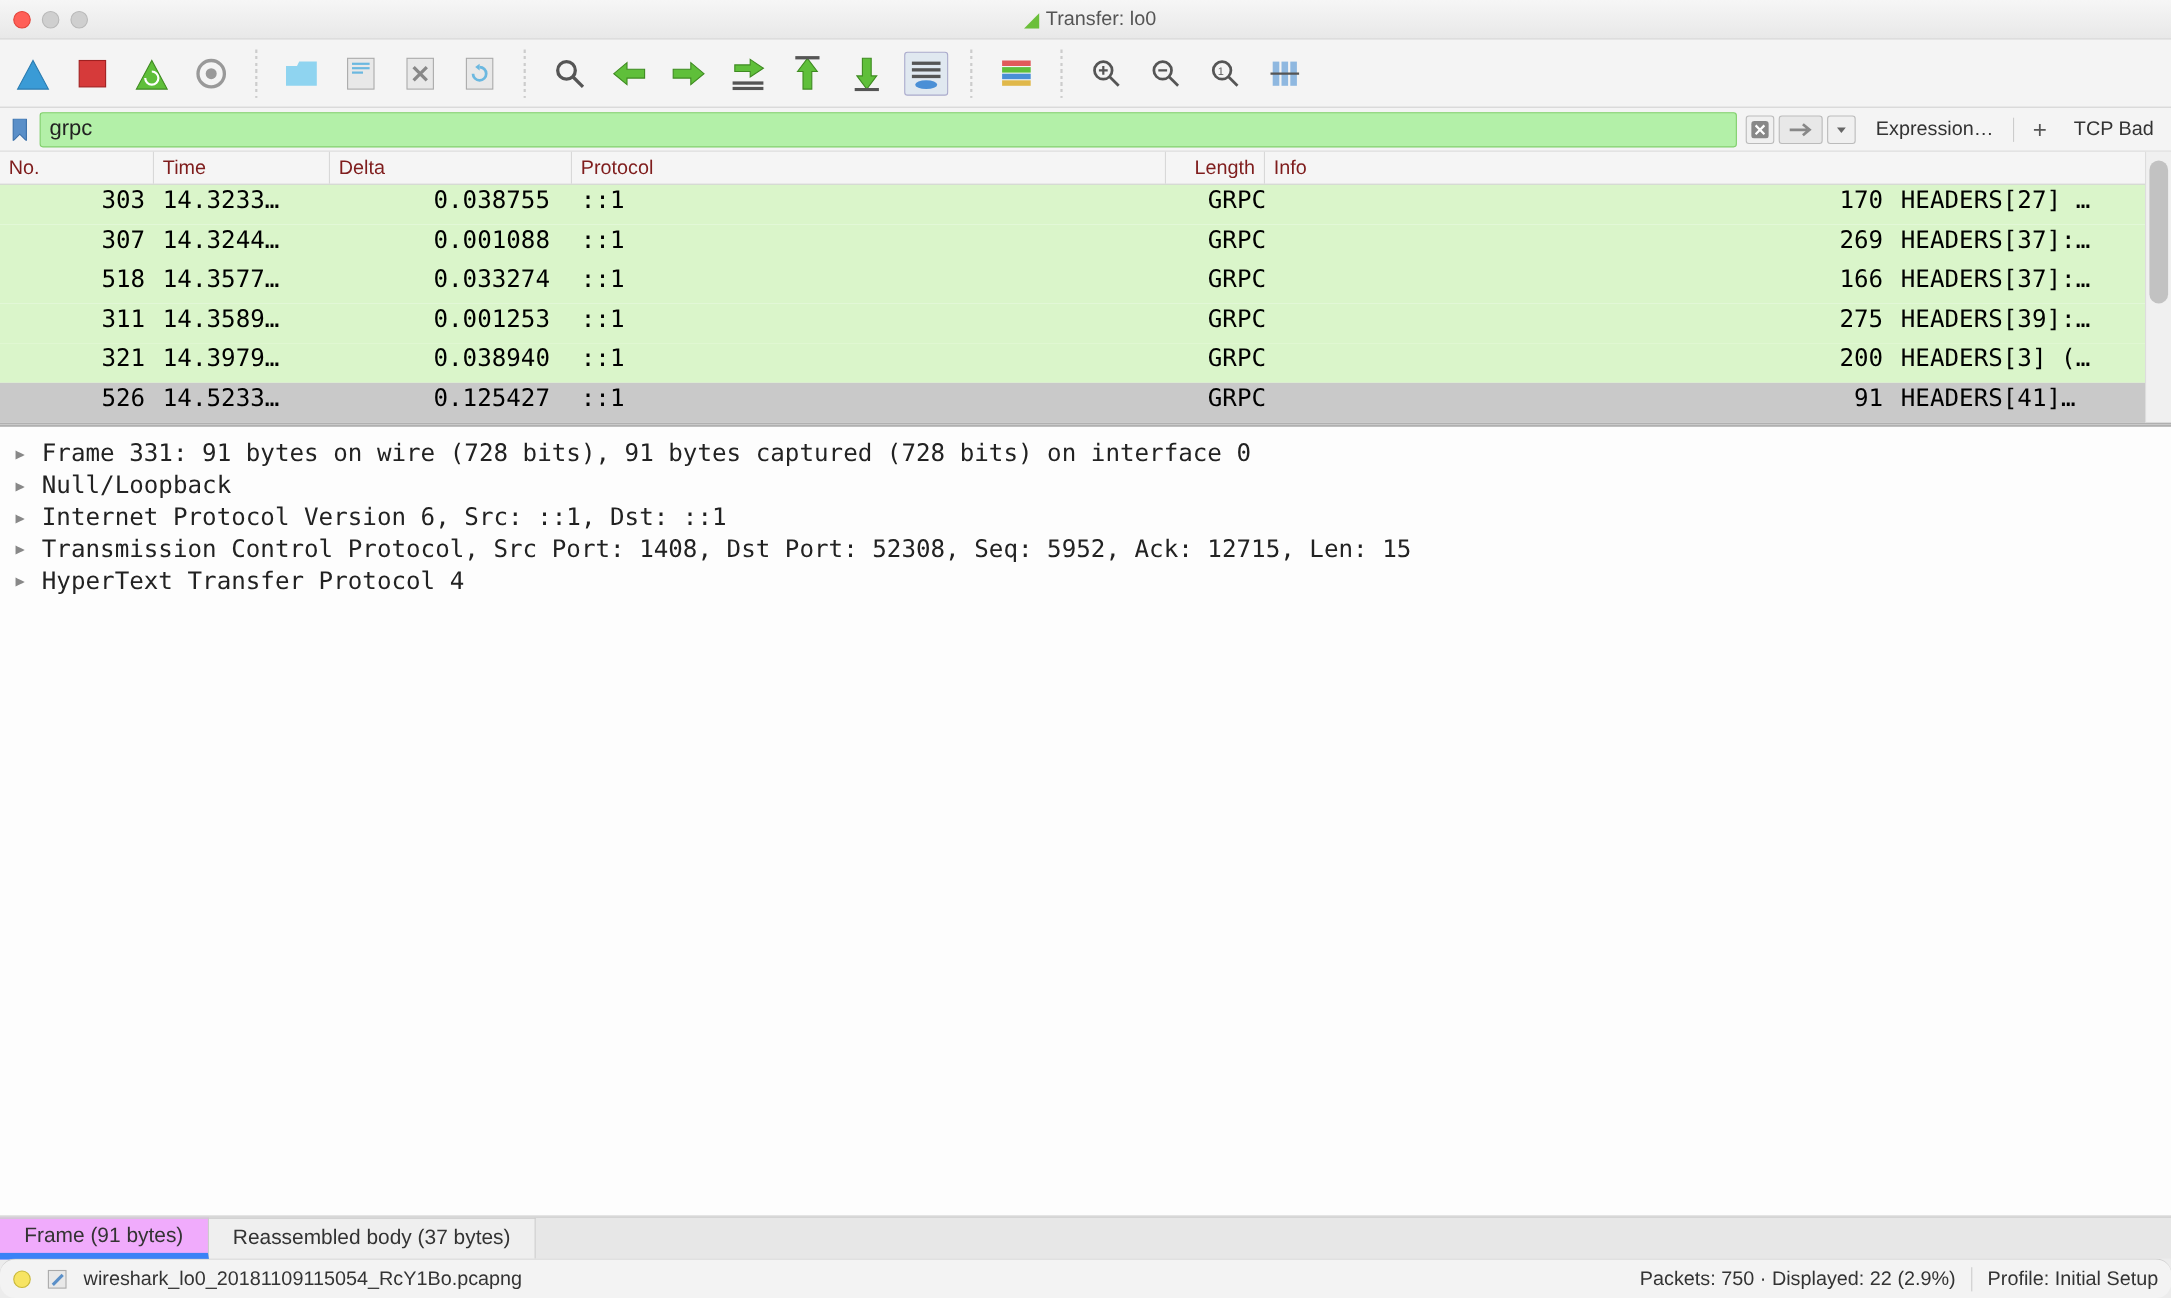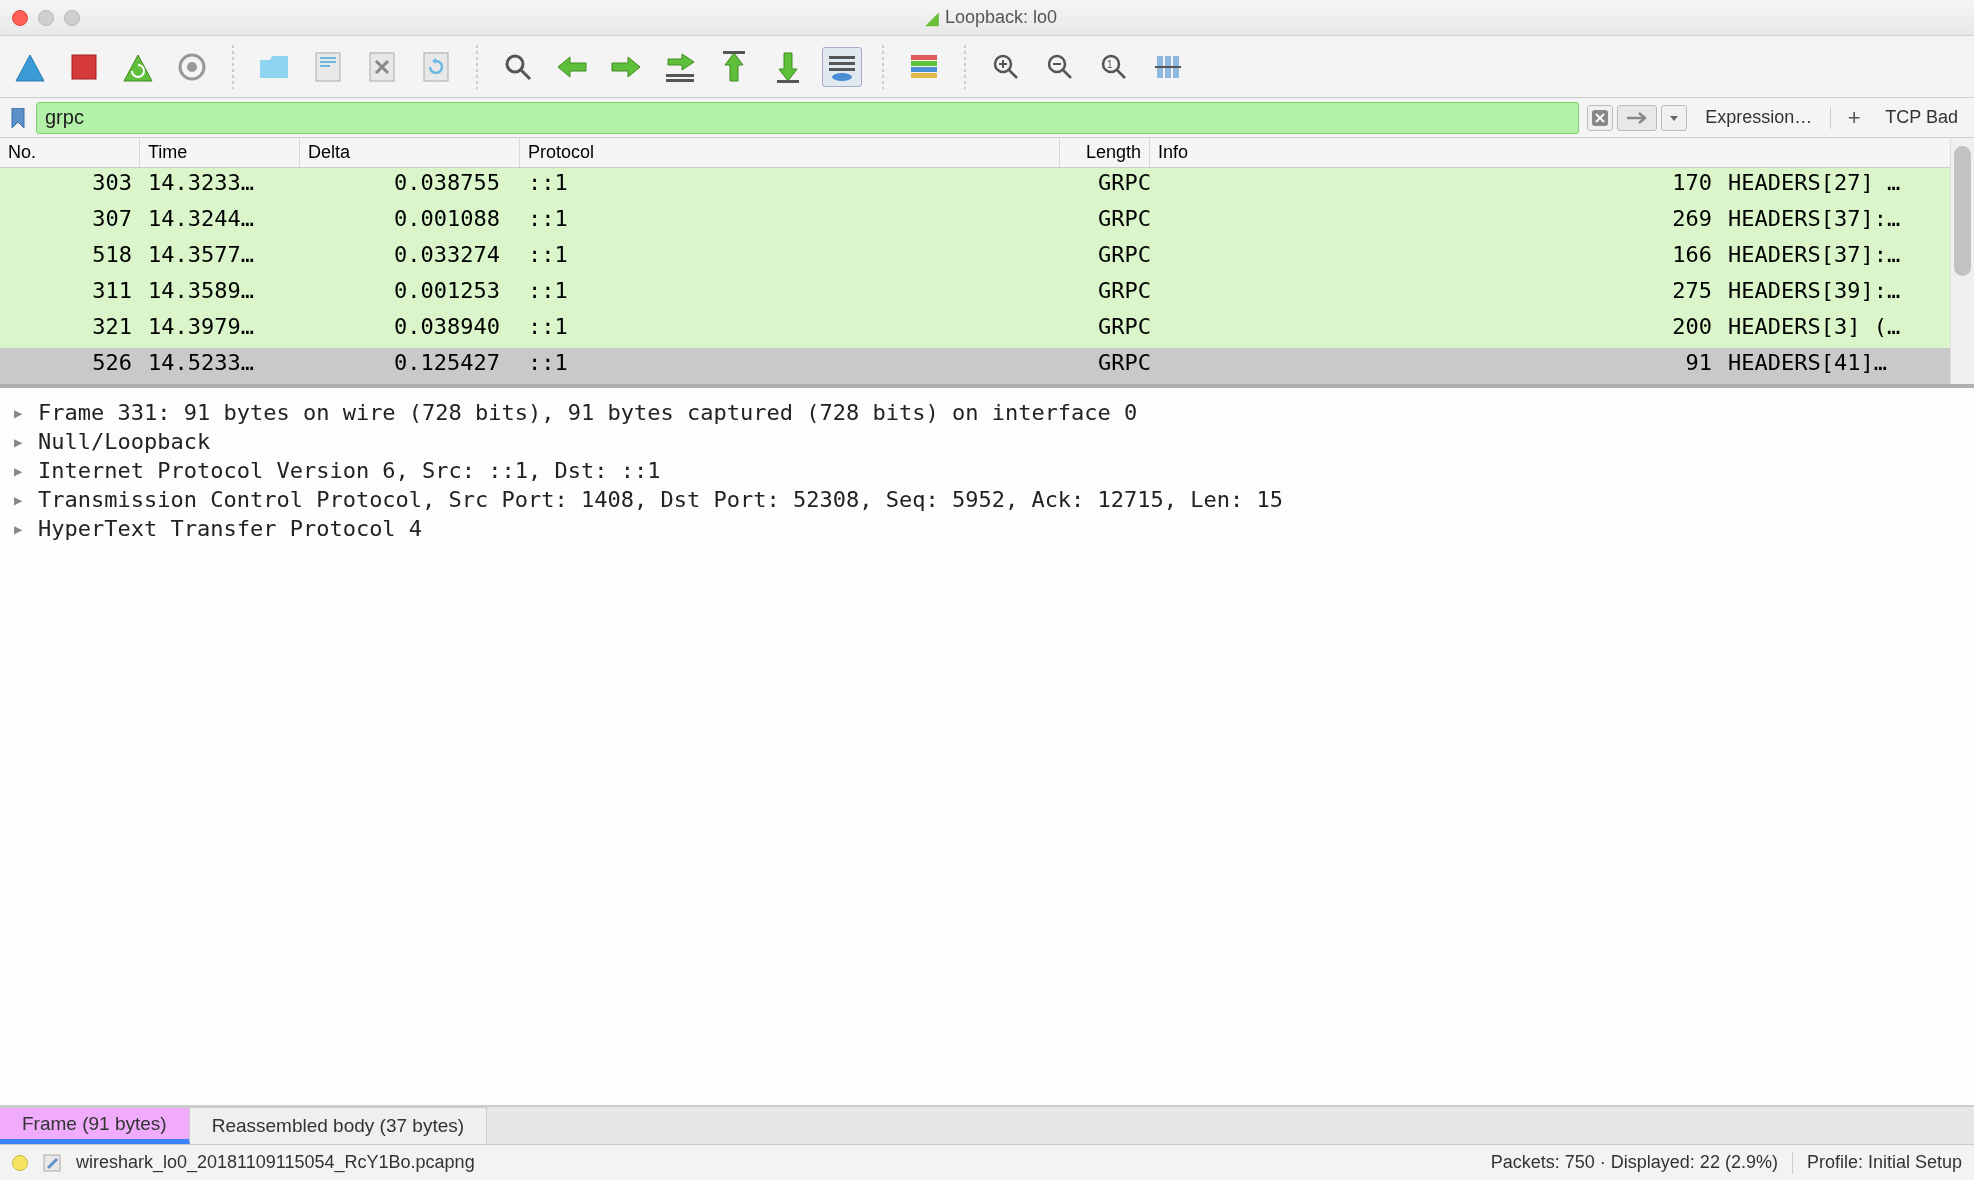--- a/index.html
+++ b/index.html
@@ -49,21 +49,21 @@
   display:flex;align-items:center;
 }
 .filter-side{display:flex;align-items:center;gap:4px;}
 .clearbtn,.applybtn,.ddbtn{width:26px;height:26px;border:1px solid #bbb;border-radius:3px;background:#f0f0f0;display:flex;align-items:center;justify-content:center;cursor:pointer;}
 .applybtn{width:40px;background:#e8e8e8;}
 .expr-btn{padding:4px 10px;color:#333;cursor:pointer;}
 .plusbtn{width:30px;height:30px;display:flex;align-items:center;justify-content:center;font-size:22px;color:#555;cursor:pointer;}
 .tcpbad{padding:0 8px;color:#333;}
 .packetlist{border-bottom:2px solid #b0b0b0;background:#fff;}
 .pkt-header{display:flex;background:#f5f5f5;border-bottom:1px solid #ccc;height:30px;align-items:stretch;}
-.pkt-header .col{border-right:1px solid #d8d8d8;padding:4px 8px;font-size:18px;color:#000000;display:flex;align-items:center;}
+.pkt-header .col{border-right:1px solid #d8d8d8;padding:4px 8px;font-size:18px;color:#7f1d1d;display:flex;align-items:center;}
 .col-no{width:140px;}
 .col-time{width:160px;}
 .col-delta{width:220px;}
 .col-dest{width:570px;}
 .col-proto{width:540px;}
 .col-len{width:90px;text-align:right;justify-content:flex-end;}
 .col-info{flex:1;}
 .pkt-rows{font-family:"Andale Mono","Menlo","Consolas",monospace;font-size:22px;}
 .pkt-row{display:flex;height:36px;}
 .pkt-row .cell{padding:2px 8px;overflow:hidden;white-space:nowrap;text-overflow:ellipsis;}
@@ -82,21 +82,21 @@
   border-bottom:1px solid #ccc;overflow:auto;
 }
 .detail-row{display:flex;align-items:center;gap:10px;padding:2px 0;}
 .disclose{color:#888;font-size:14px;width:14px;}
 .bottom-tabs{
   height:38px;background:#e7e7e7;border-top:1px solid #ccc;display:flex;align-items:stretch;
 }
 .btab{padding:6px 22px;border-right:1px solid #ccc;border-top:1px solid #ccc;background:#efefef;font-size:19px;color:#333;cursor:pointer;display:flex;align-items:center;}
 .btab.active{background:#f0abfc;border-bottom:6px solid #3b82f6;margin-bottom:-1px;}
 .statusbar{
-  height:36px;background:#f3f3f3;border-top:1px solid #ccc;display:flex;align-items:center;padding:0 12px;font-size:18px;color:#333;gap:14px;
+  height:36px;background:#f3f3f3;border-top:1px solid #ccc;display:flex;align-items:center;padding:0 12px;font-size:18px;color:#333;gap:14px;border-radius:14px;
 }
 .status-led{width:16px;height:16px;border-radius:50%;background:#f7e463;border:1px solid #c9b83a;}
 .status-file{flex:0 0 auto;}
 .status-spacer{flex:1;}
 .status-sep{width:1px;height:22px;background:#ccc;}
 svg{display:block;}
 .listwrap{position:relative;}
 .side-scroll{position:absolute;right:0;top:0;bottom:0;width:24px;background:#f0f0f0;border-left:1px solid #ddd;}
 .side-scroll .thumb{position:absolute;left:3px;right:3px;top:8px;height:130px;background:#c2c2c2;border-radius:9px;}
 </style>
@@ -104,21 +104,21 @@
 <body>
 
 <div class="titlebar">
   <div class="traffic">
     <div class="tdot r"></div>
     <div class="tdot"></div>
     <div class="tdot"></div>
   </div>
   <div class="title-center">
     <span class="sharkfin-mini">◢</span>
-    <span>Loopback: lo0</span>
+    <span>Transfer: lo0</span>
   </div>
   <div style="width:60px"></div>
 </div>
 
 <div class="toolbar">
   <div class="tbgrp">
     <div class="tbbtn">
       <svg width="32" height="32">
           <path d="M2 30 L30 30 L16 4 Z" fill="#3a9bd6" stroke="#2a7bb0"></path>
         </svg>

